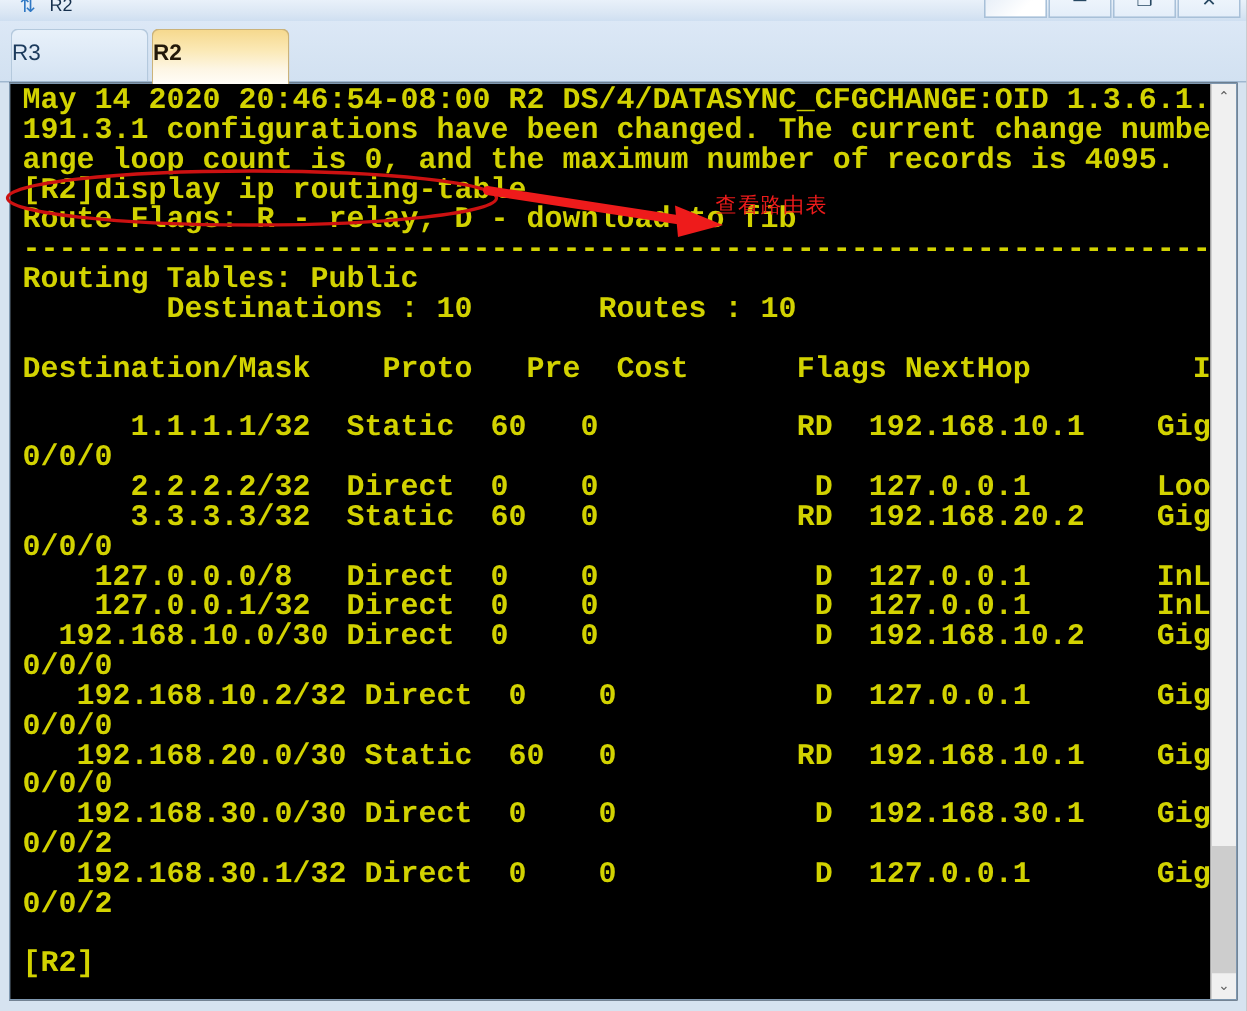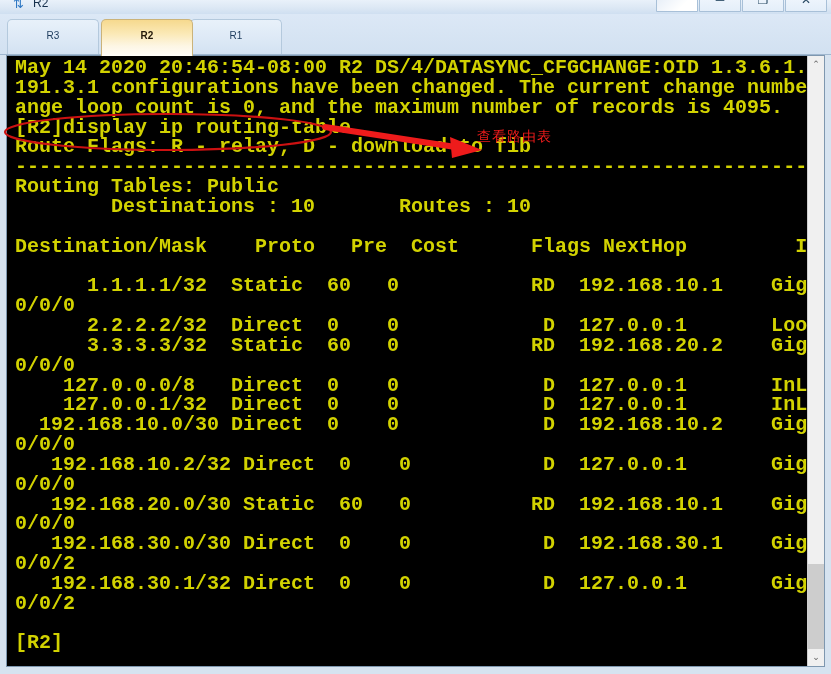--- a/index.html
+++ b/index.html
@@ -74,22 +74,22 @@
     border-bottom: 1px solid #9fb7cf;
   }
   .tab {
     position: absolute;
     top: 5px;
     height: 35px;
     box-sizing: border-box;
     border: 1px solid #b4c9dd;
     border-bottom: none;
     border-radius: 5px 5px 0 0;
-    text-align: center;
-    font-size: 10px;
+    text-align: left;
+    font-size: 15px;
     color: #1b3a5c;
     line-height: 32px;
     background: linear-gradient(to bottom, #e8f1fa 0%, #dde9f6 55%, #d3e2f2 100%);
     cursor: pointer;
   }
   .tab.active {
     background: linear-gradient(to bottom, #f6d98e 0%, #fbe9b6 38%, #fdf6e4 72%, #fffdf8 100%);
     border-color: #cdb municipal;
     border-color: #c9b municipal;
     border-color: #cbb37a;
@@ -193,21 +193,20 @@
       <div class="win-btn restore-ghost"></div>
       <div class="win-btn">─</div>
       <div class="win-btn">❐</div>
       <div class="win-btn">✕</div>
     </div>
   </div>
 
   <div class="tabstrip">
     <div class="tab" id="tab0">R3</div>
     <div class="tab active" id="tab1">R2</div>
-    <div class="tab" id="tab2">R1</div>
   </div>
 
   <div class="term-frame">
     <div class="term-inner">
       <pre class="term-text">May 14 2020 20:46:54-08:00 R2 DS/4/DATASYNC_CFGCHANGE:OID 1.3.6.1.4.1.2011.5.25.
 191.3.1 configurations have been changed. The current change number is 8, the ch
 ange loop count is 0, and the maximum number of records is 4095.
 [R2]display ip routing-table
 Route Flags: R - relay, D - download to fib
 ------------------------------------------------------------------------------

